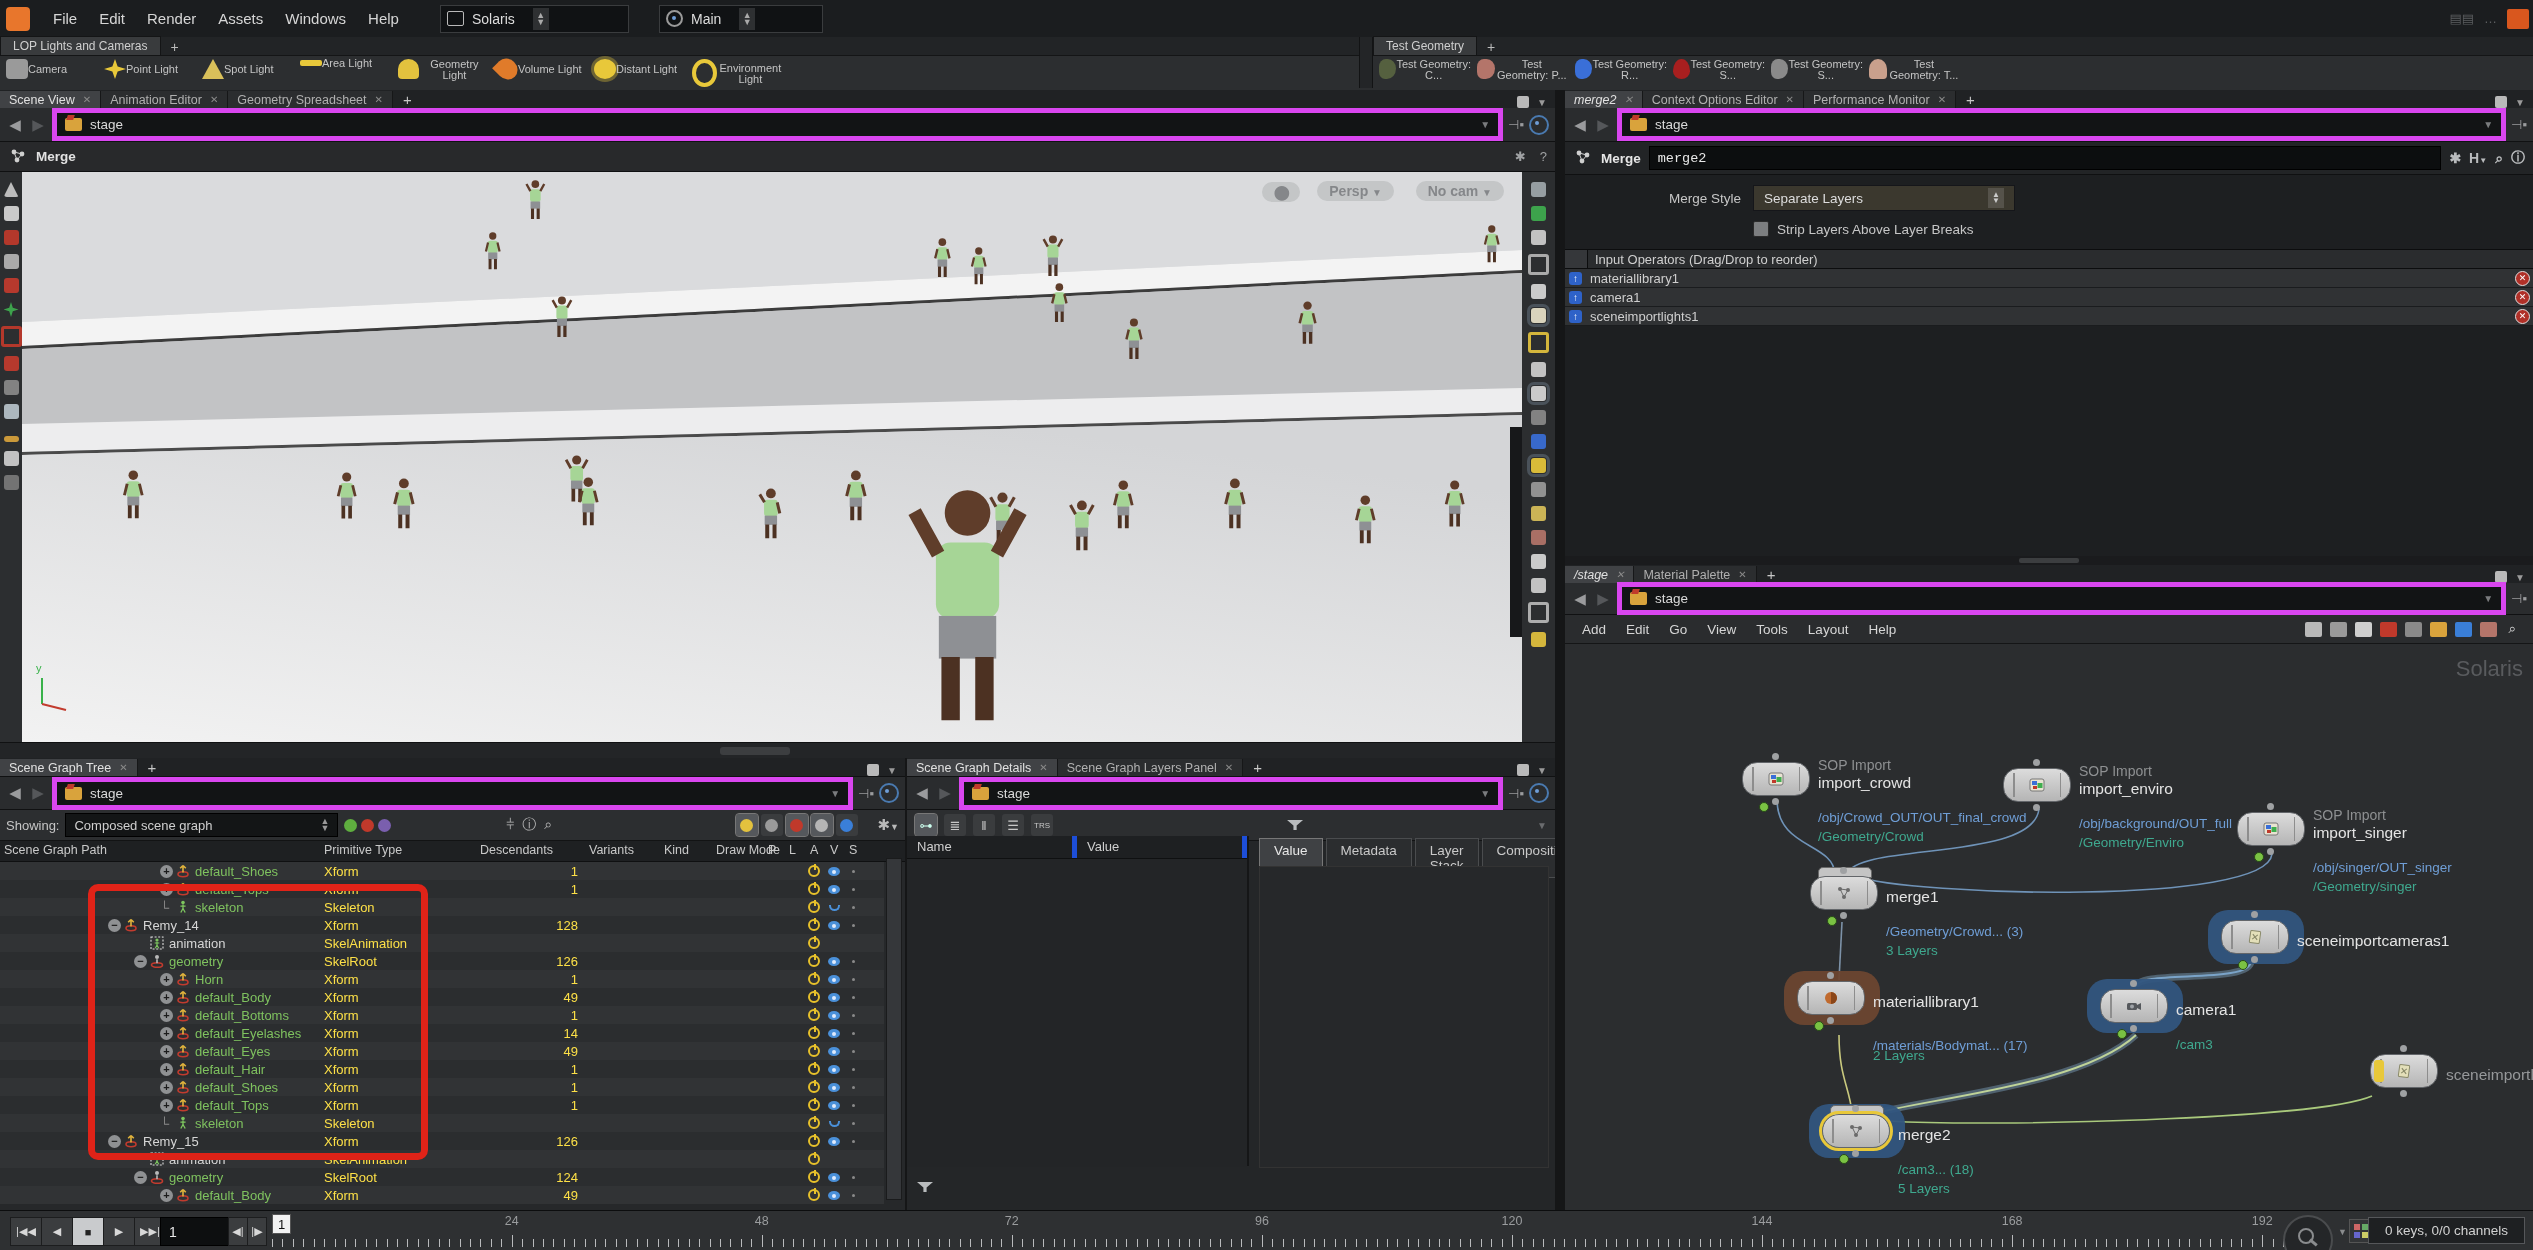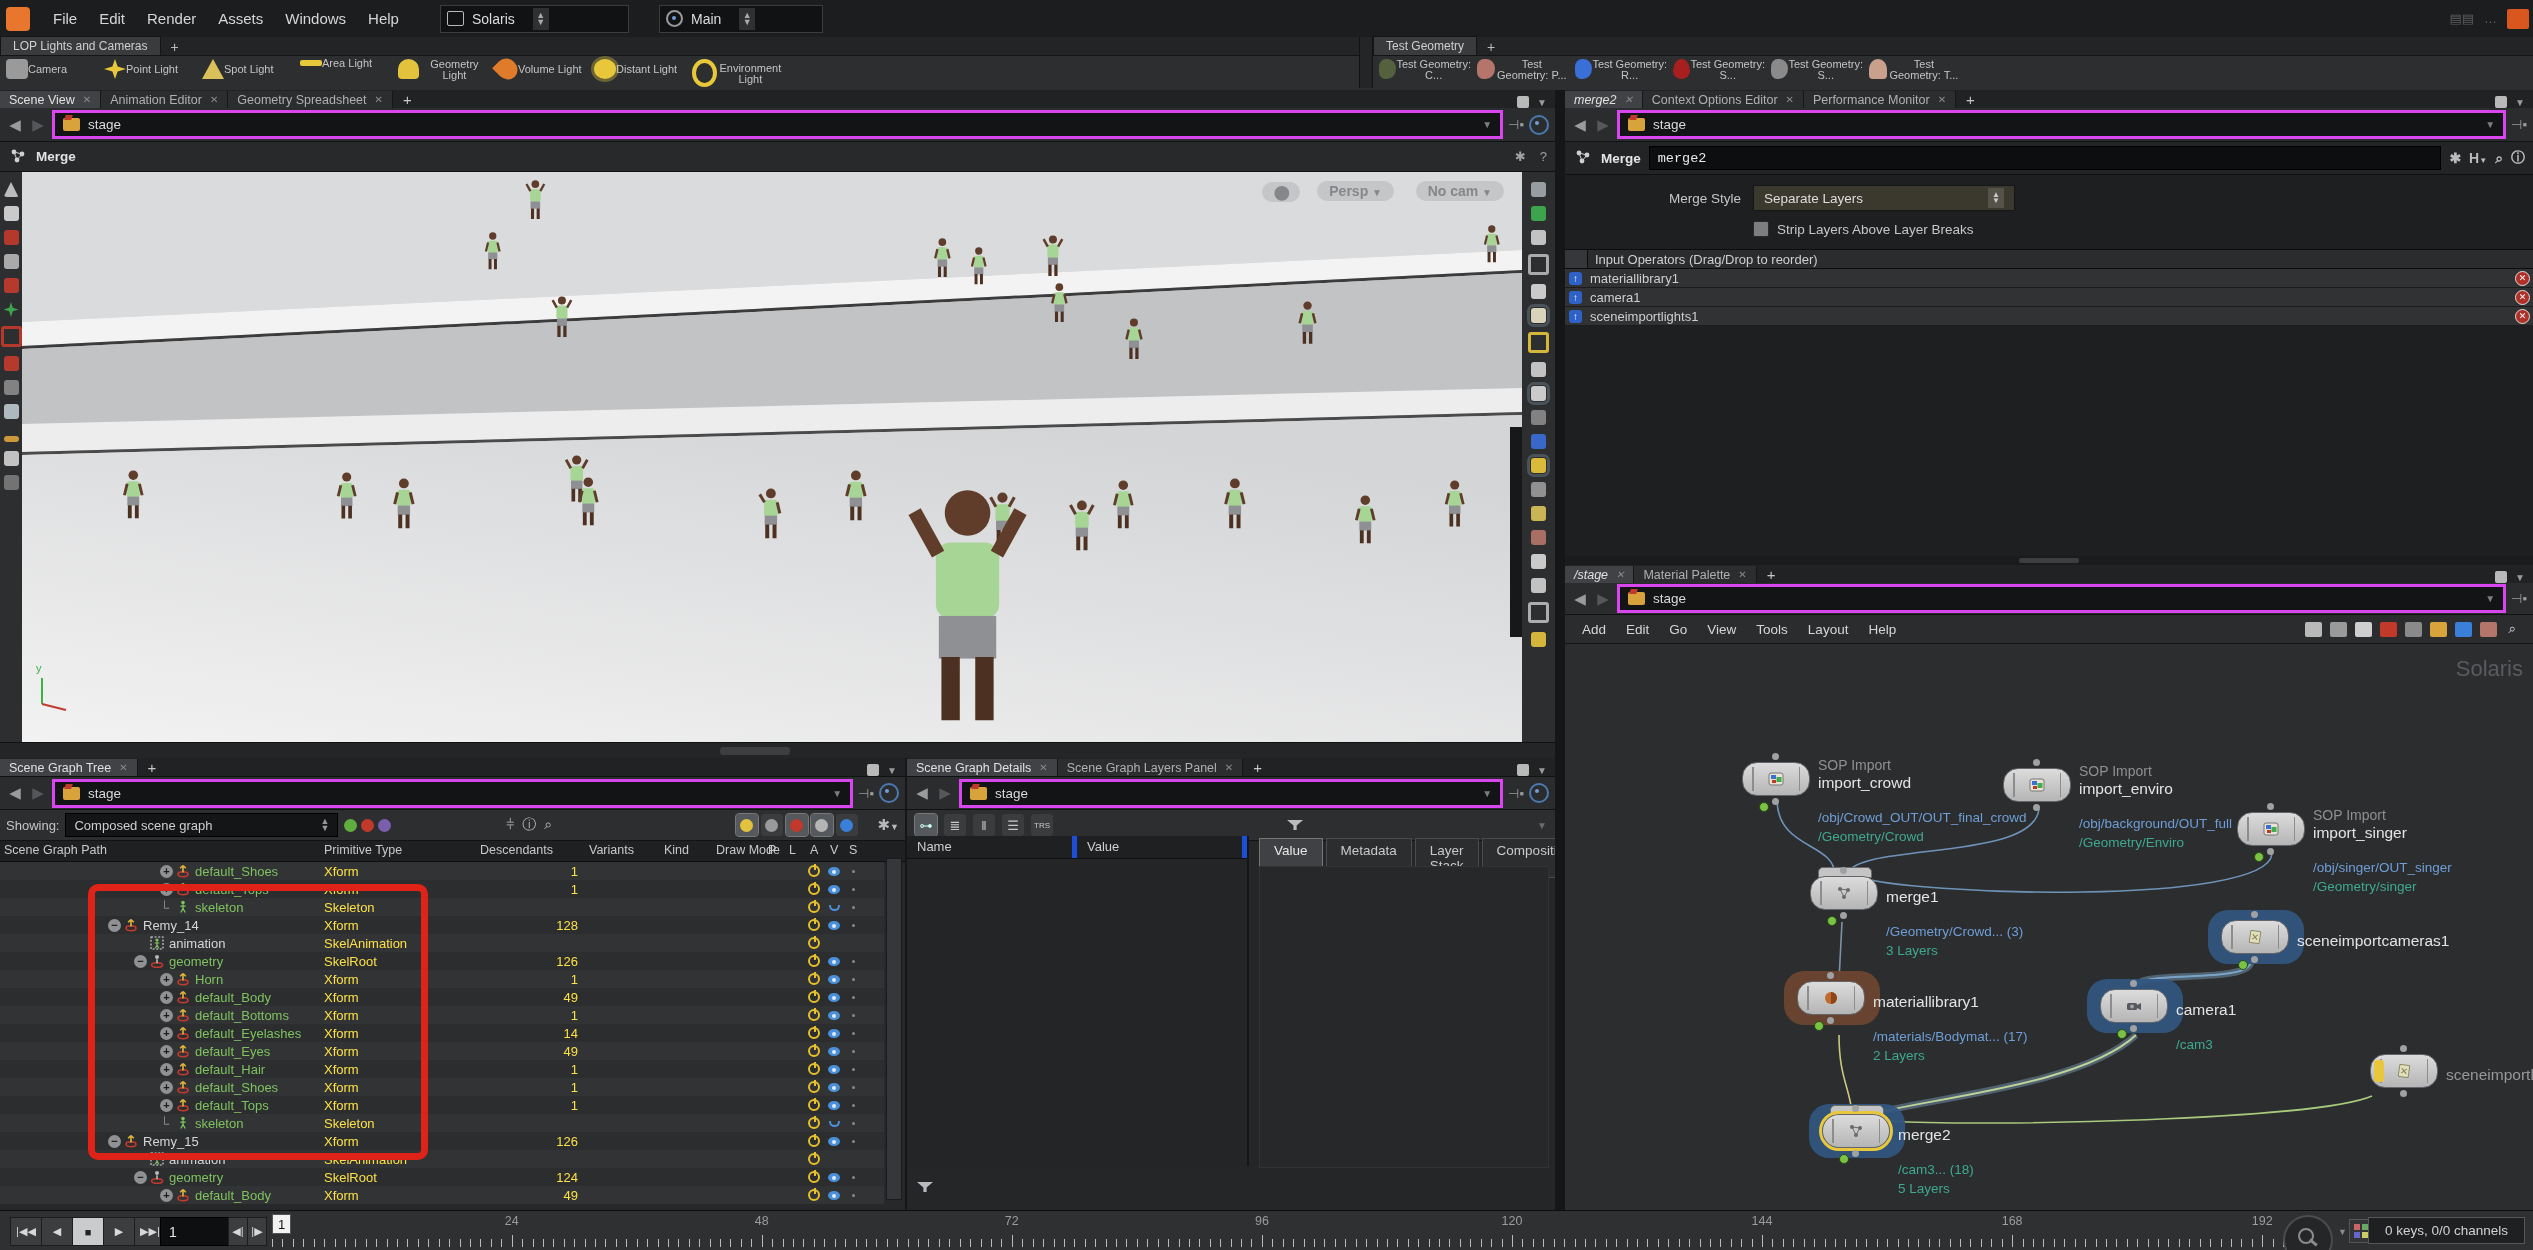--- a/index.html
+++ b/index.html
@@ -42,21 +42,21 @@
   .ptab{height:17px;padding:0 9px;font-size:12.5px;color:#b0b0b0;background:#2b2d2f;border-right:1px solid #161718;display:flex;align-items:center;gap:8px;white-space:nowrap}
   .ptab.active{background:#404245;color:#e0e0e0}
   .ptab.italic{font-style:italic}
   .ptab .x{color:#8a8a8a;font-size:10px}
   .plus{color:#c8c8c8;font-size:15px;padding:0 10px}
   .tab-right{margin-left:auto;display:flex;align-items:center;gap:8px;padding:0 8px;color:#9a9a9a;font-size:10px}
   .sqico{width:12px;height:12px;background:#b9b9b9;border-radius:2px;display:inline-block}
   .pathbar{background:#2a2c2e;display:flex;align-items:center;gap:5px;padding:0 6px;border-bottom:1px solid #101112}
   .nav{color:#9a9b9d;font-size:15px;width:18px;text-align:center}
   .nav.fwd{color:#55575a}
-  .pathfield{flex:1;height:23px;background:#121415;border:3px solid #d946ef;display:flex;align-items:center;gap:8px;padding:0 8px;color:#dadada;font-size:13.5px}
+  .pathfield{flex:1;height:23px;background:#121415;border:5px solid #d946ef;display:flex;align-items:center;gap:8px;padding:0 8px;color:#dadada;font-size:13.5px}
   .pathfield .cap{margin-left:auto;color:#7a7c7e;font-size:10px}
   .stageico{width:17px;height:13px;background:#d9a33c;border-radius:2px;position:relative}
   .stageico::after{content:"";position:absolute;left:2px;top:-3px;width:7px;height:5px;background:#c03a2b;transform:skewX(-18deg)}
   .pin{color:#9a9b9d;font-size:13px}
   .radar{width:16px;height:16px;border:2px solid #4a7ab0;border-radius:50%;position:relative}
   .radar::after{content:"";position:absolute;left:4px;top:4px;width:4px;height:4px;border-radius:50%;background:#6f9ed6}
   
   #vp-header{left:0;top:142px;width:1555px;height:30px;background:#28292b;border-bottom:1px solid #0f1011;display:flex;align-items:center;gap:8px;padding:0 8px;box-sizing:border-box}
   #vp-header .ttl{font-weight:bold;color:#e2e2e2;font-size:13.5px}
   #vp-header .hicons{margin-left:auto;display:flex;gap:14px;color:#9fa1a3;font-size:13px}
@@ -1154,21 +1154,21 @@
           <div class="nbody">
             <span class="nico"><svg viewBox="0 0 18 16">
                 <circle cx="9" cy="8" r="6" fill="#c06a2e"></circle>
                 <path d="M9 2 a6 6 0 0 1 0 12" fill="#8a4518"></path>
               </svg></span>
           </div>
           <div class="nport" style="top: -9px;"></div>
           <div class="nport" style="top: 36px;"></div>
           <div class="nname">materiallibrary1</div>
           <div class="nbadge"></div>
-          <div class="nline b" style="top: 48px;">/materials/Bodymat... (17)</div>
+          <div class="nline b" style="top: 57px;">/materials/Bodymat... (17)</div>
           <div class="nline t" style="top: 67px;">2 Layers</div>
         </div>
         <div class="nnode" style="left: 535px; top: 345px;">
           <div class="nhalo" style="background: rgb(49, 85, 126);"></div>
           <div class="nbody">
             <span class="nico"><svg viewBox="0 0 18 16">
                 <rect x="2" y="5" width="10" height="7" rx="1.5" fill="#55585c"></rect>
                 <circle cx="7" cy="8.5" r="2" fill="#9fa3a8"></circle>
                 <path d="M12 7 L16 5 V12 L12 10 Z" fill="#55585c"></path>
               </svg></span>

